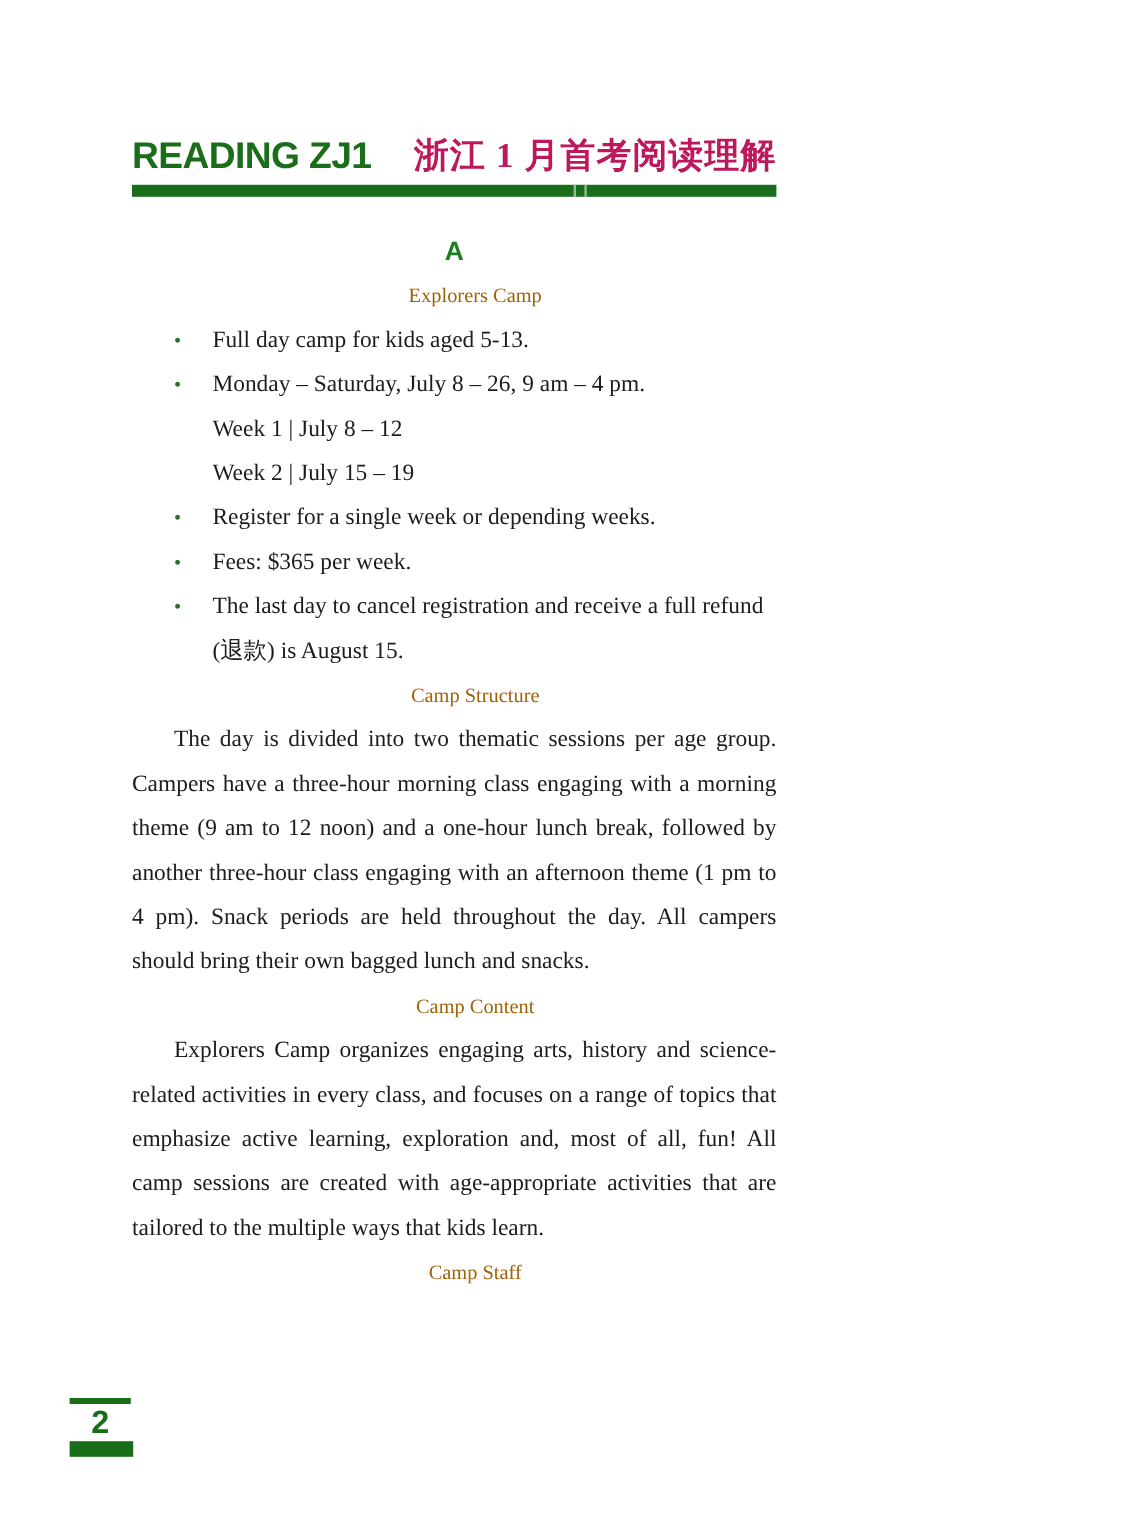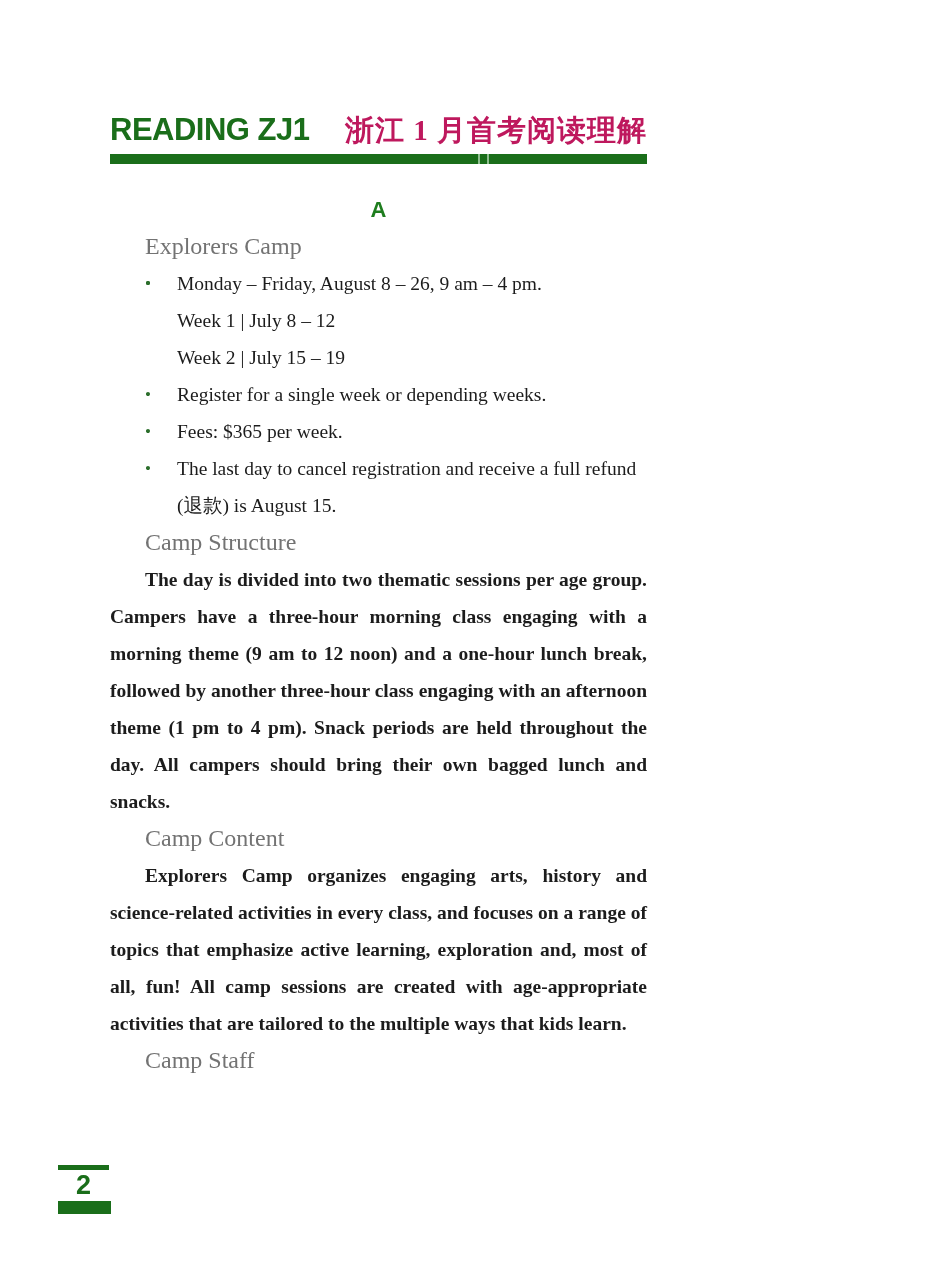--- a/index.html
+++ b/index.html
@@ -63,44 +63,44 @@
   .passage-label {
     margin-top: 27px;
     text-align: center;
     font-family: "Liberation Sans", "DejaVu Sans", sans-serif;
     font-weight: bold;
     font-size: 22px;
     line-height: 37px;
     color: #1e7d1e;
   }
   .section-heading {
-    color: #737373;
+    color: #a16207;
     font-weight: normal;
-    font-size: 24px;
+    font-size: 17px;
     line-height: 37px;
     padding-left: 35px;
+    text-align: center;
   }
   .bullet-item {
     position: relative;
     padding-left: 67px;
   }
   .bullet-item .dot {
     position: absolute;
     left: 35px;
     top: 0;
     color: #2b6e2b;
     font-size: 17px;
   }
   .week-line {
     padding-left: 67px;
   }
   .paragraph {
     text-align: justify;
     text-indent: 35px;
-    font-weight: bold;
   }
 
   
   .footer {
     position: absolute;
     left: 58px;
     top: 1165px;
     width: 53px;
     font-family: "Liberation Sans", "DejaVu Sans", sans-serif;
   }
@@ -140,25 +140,26 @@
   </header>
 
   <main class="content">
 
     <div class="passage-label">A</div>
 
     <div class="section-heading">Explorers Camp</div>
 
     <div class="bullet-item">
       <span class="dot">•</span>
+      <span>Full day camp for kids aged 5-13.</span>
     </div>
 
     <div class="bullet-item">
       <span class="dot">•</span>
-      <span>Monday – Friday, August 8 – 26, 9 am – 4 pm.</span>
+      <span>Monday – Saturday, July 8 – 26, 9 am – 4 pm.</span>
     </div>
 
     <div class="week-line">Week 1 | July 8 – 12</div>
     <div class="week-line">Week 2 | July 15 – 19</div>
 
     <div class="bullet-item">
       <span class="dot">•</span>
       <span>Register for a single week or depending weeks.</span>
     </div>
 

